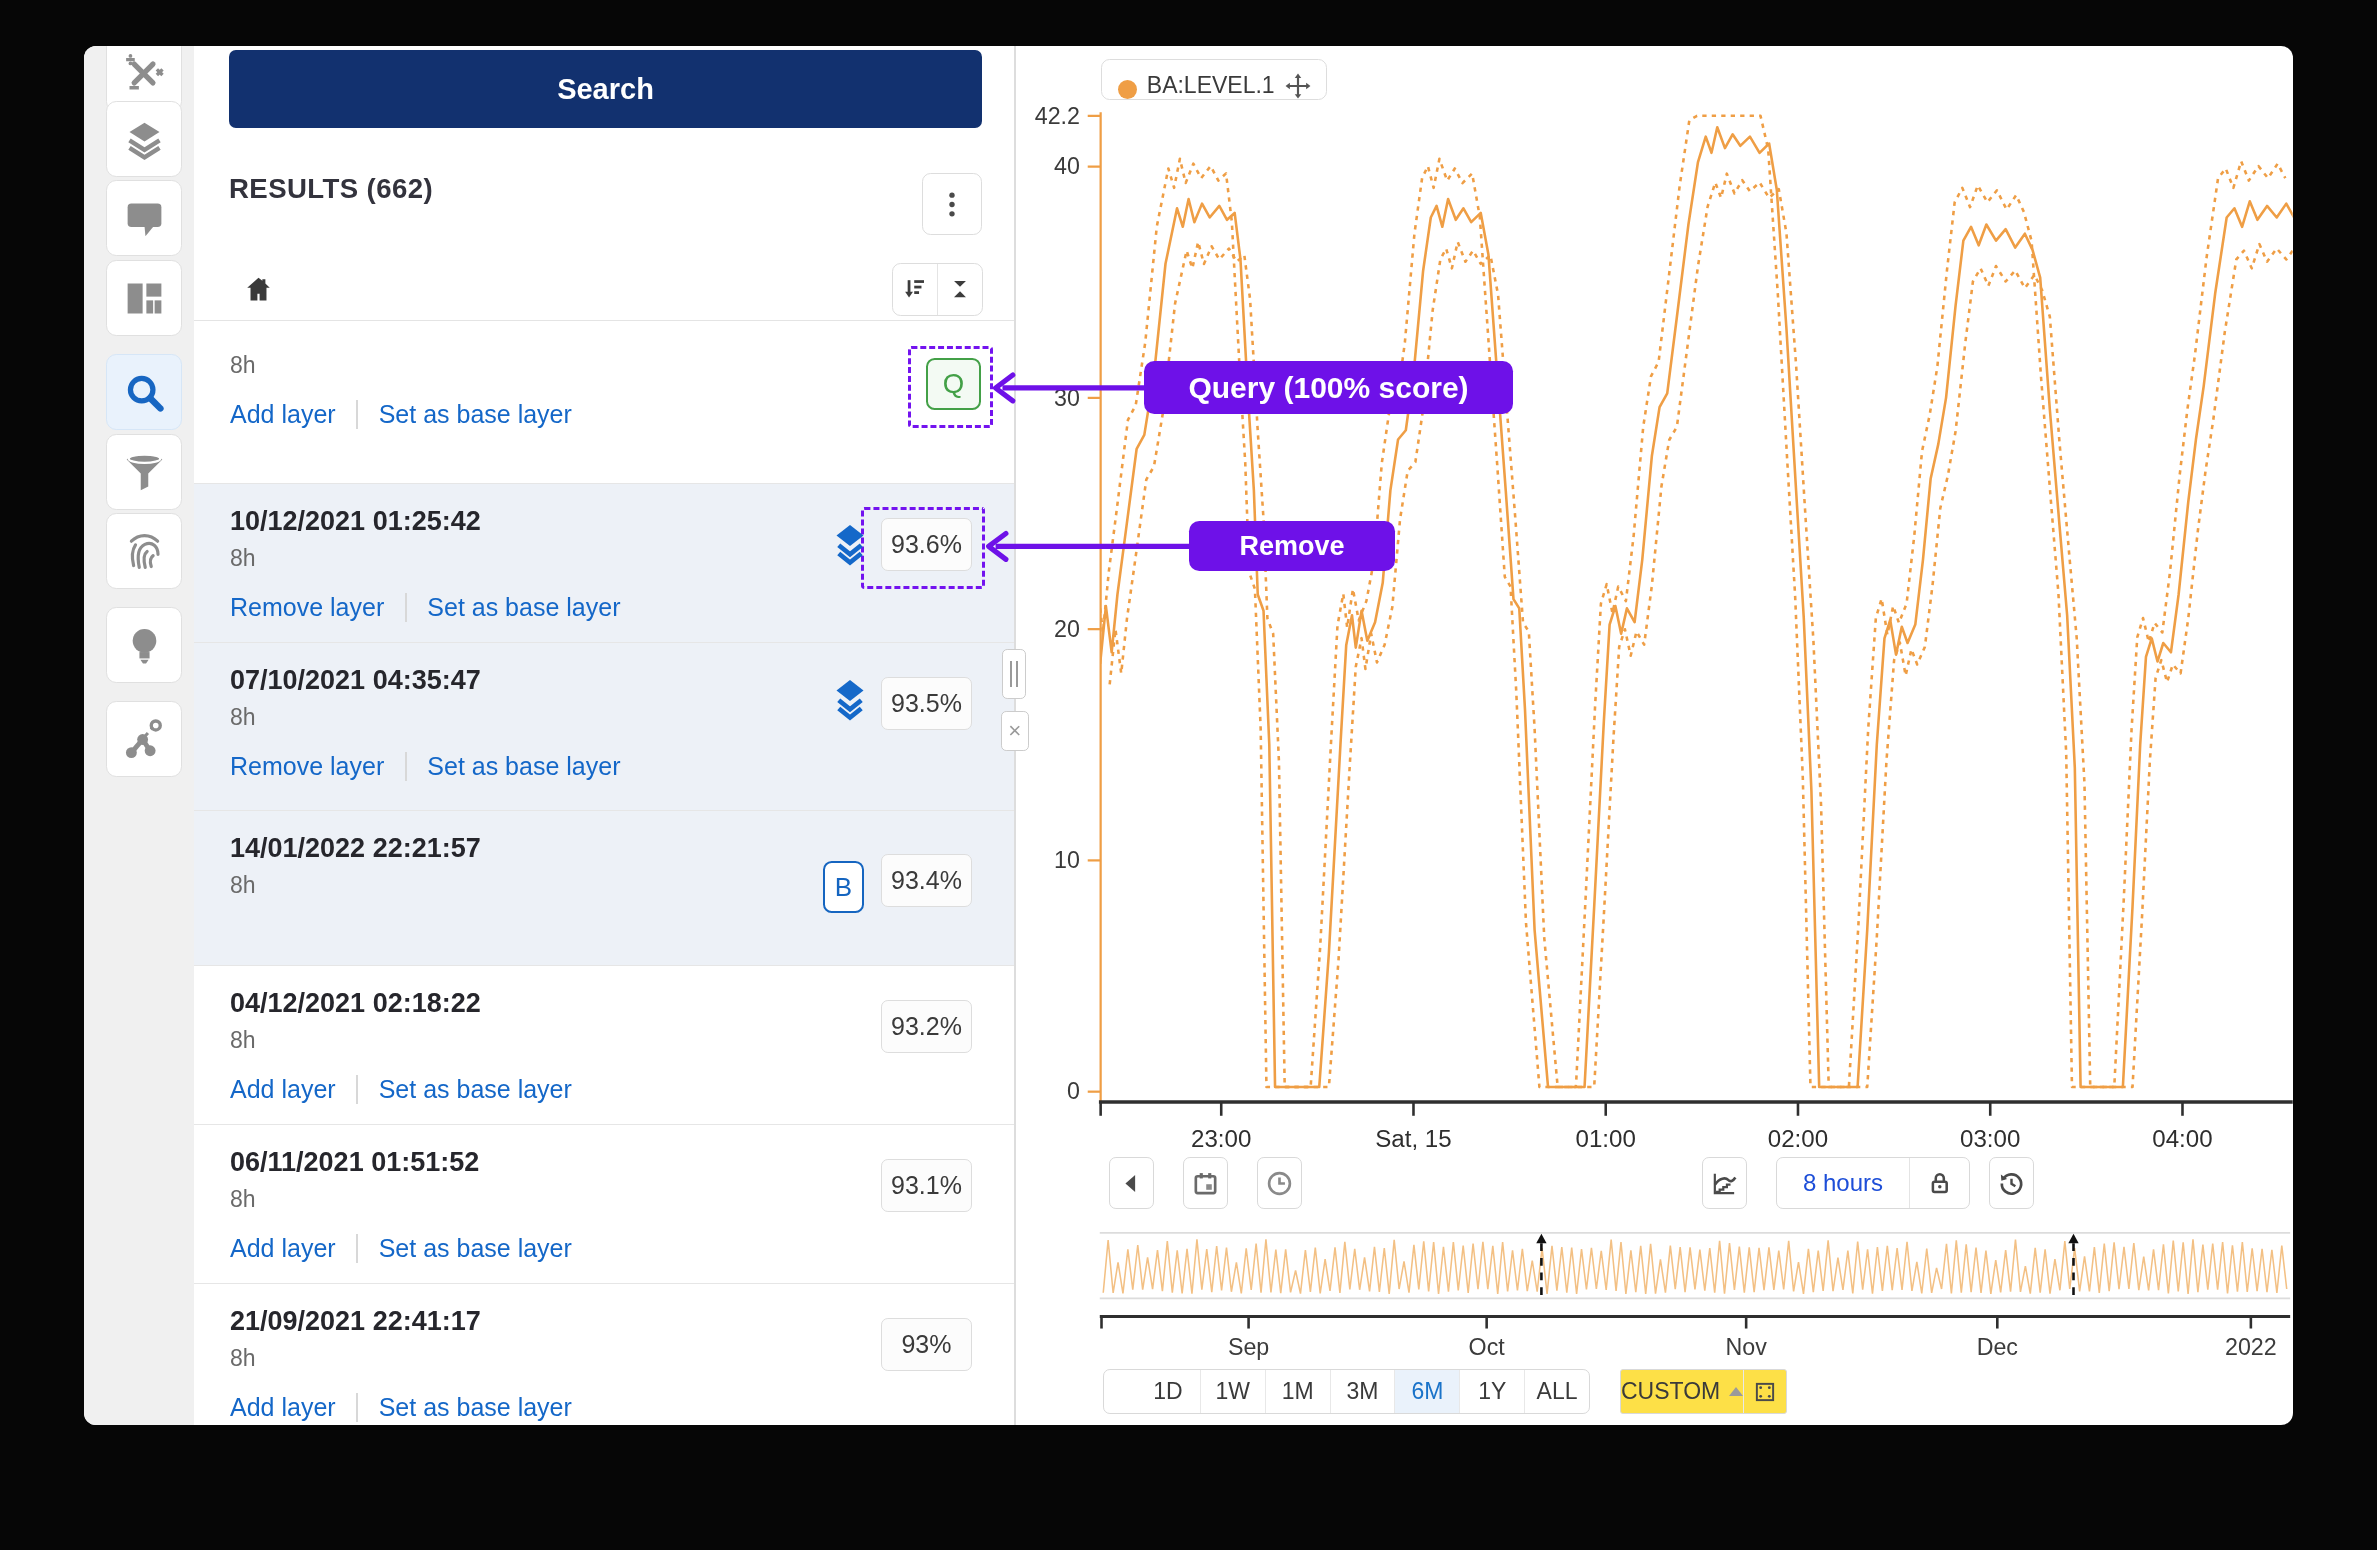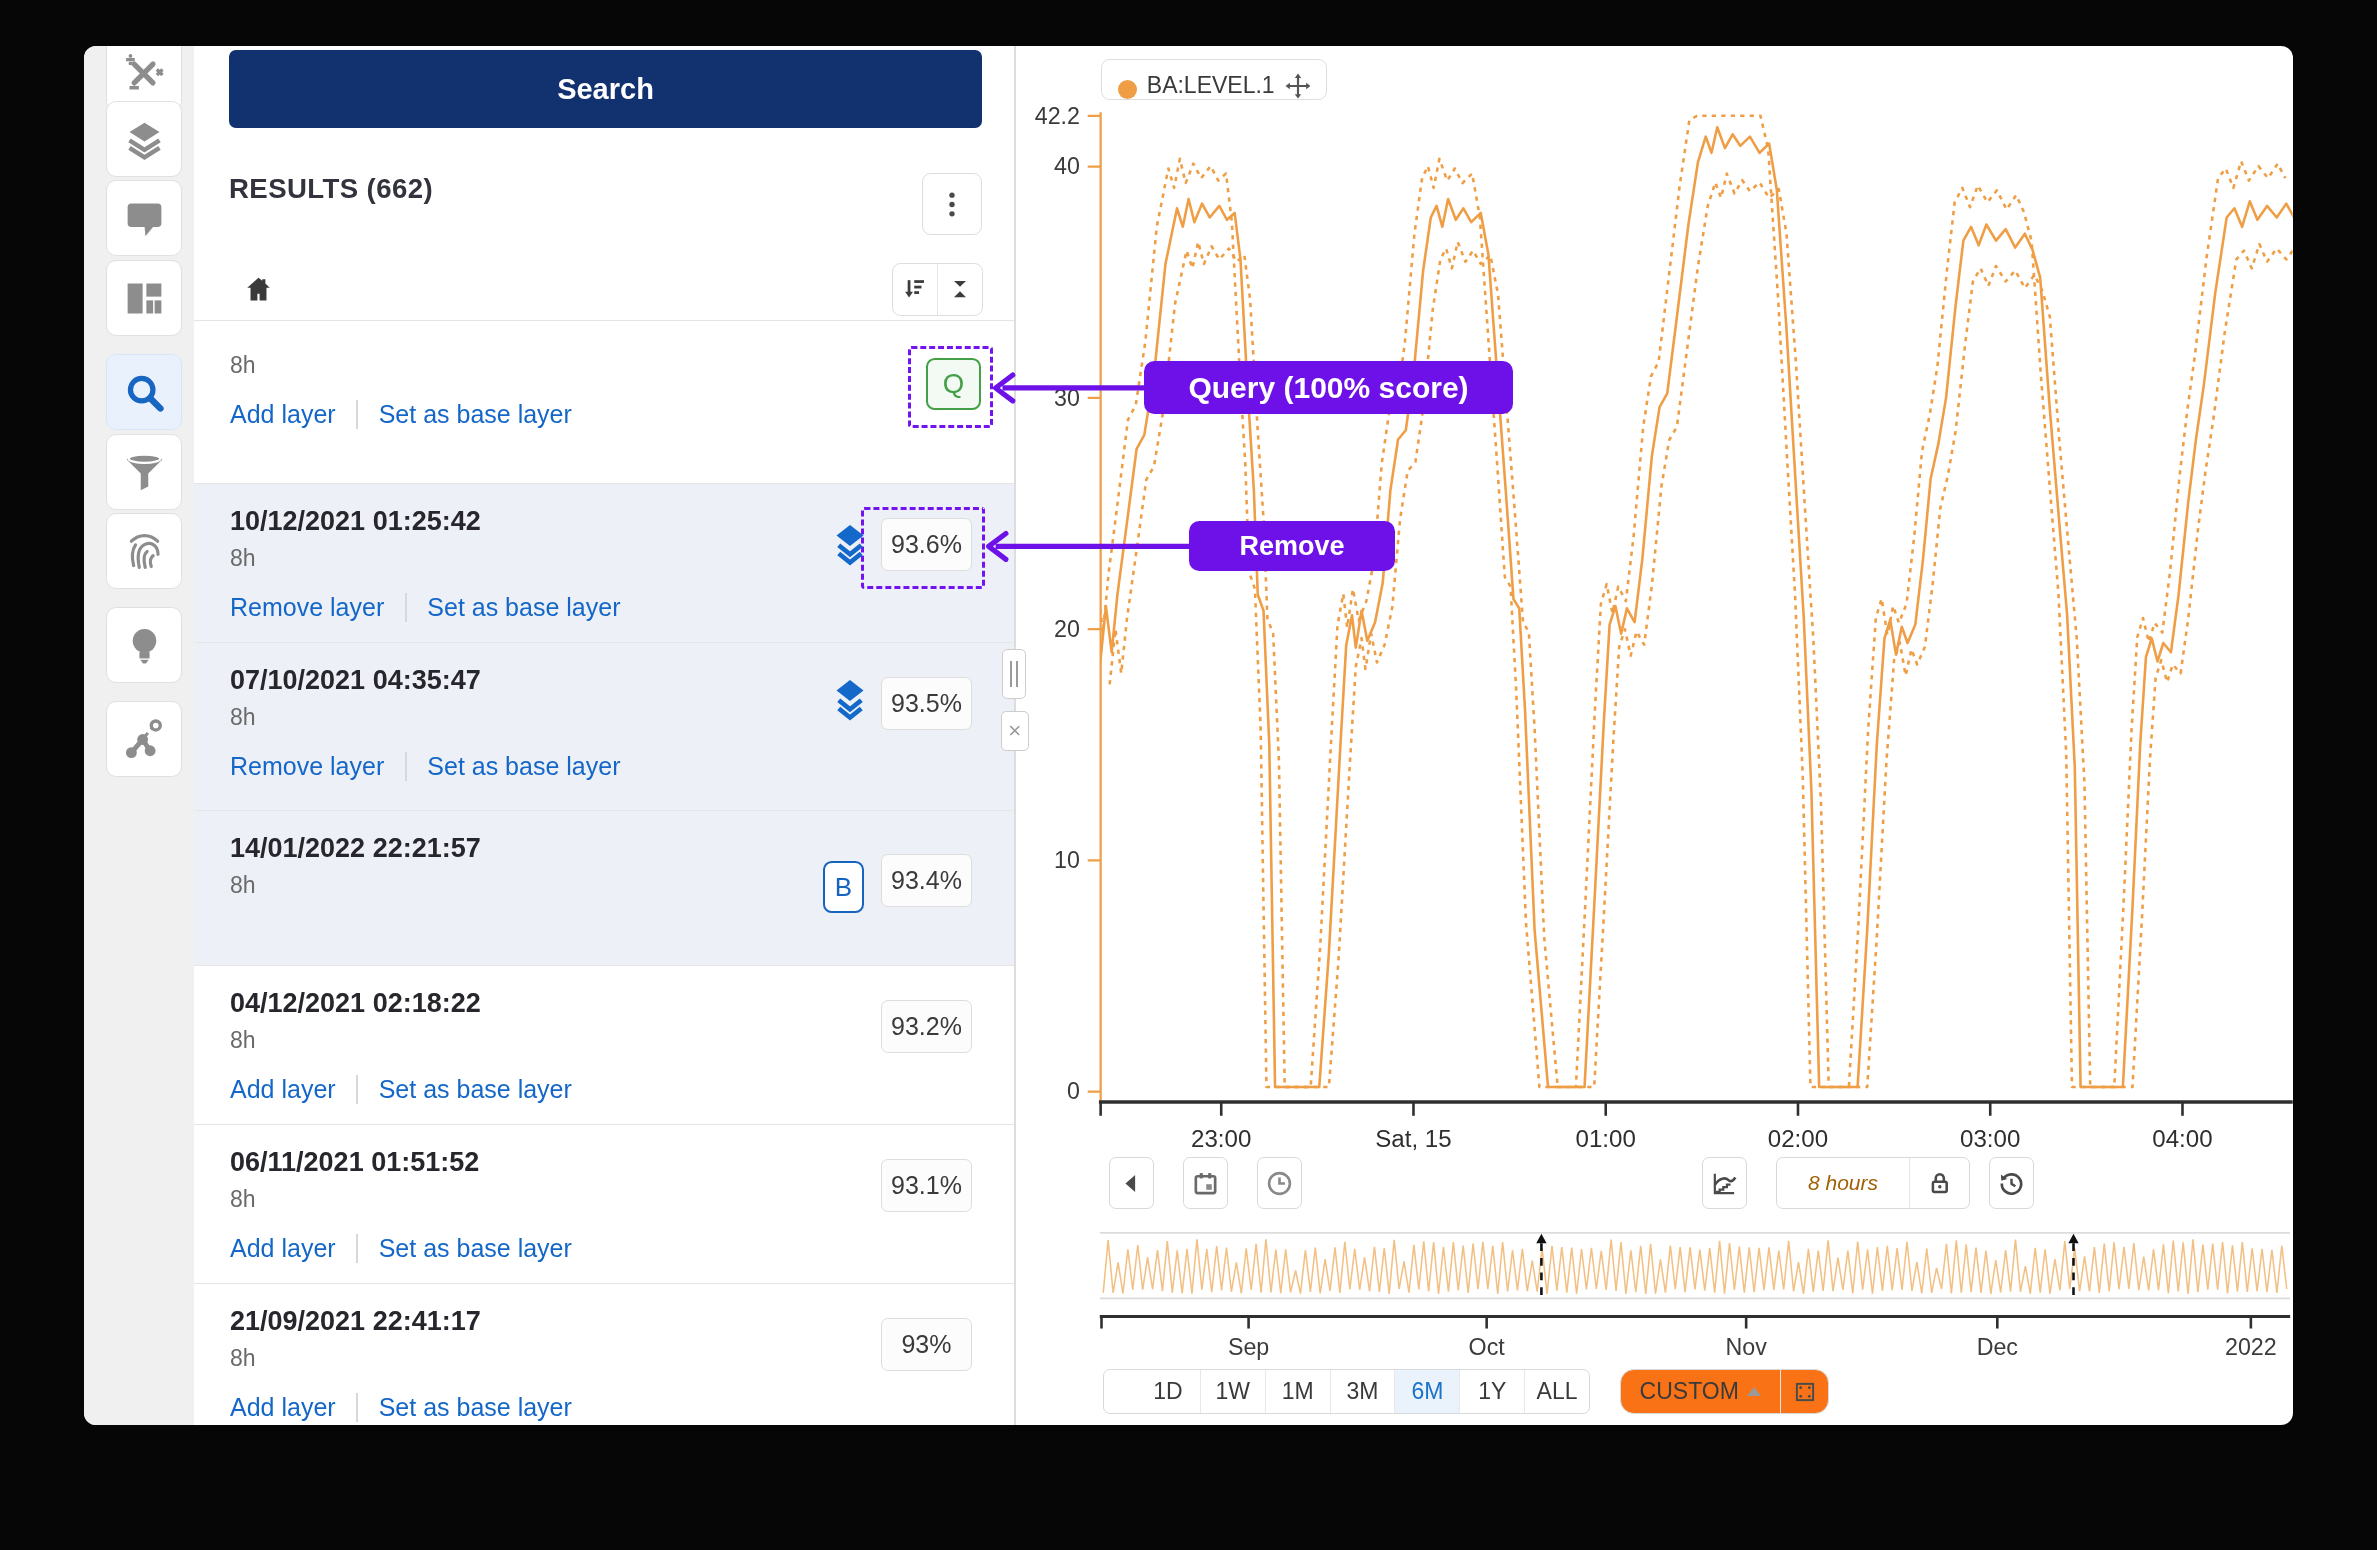--- a/index.html
+++ b/index.html
@@ -53,29 +53,29 @@
   
   #legend-pill{position:absolute;left:1017px;top:13px;height:41px;padding:0 15.5px;background:#fff;border:1.7px solid #ddd;
                border-radius:8.6px;display:flex;align-items:flex-end;gap:10.3px;box-sizing:border-box;z-index:3;}
   #legend-dot{width:19px;height:19px;border-radius:50%;}
   #legend-label{font-size:23px;color:#3a3a3a;}
   .tool-btn{position:absolute;width:45px;height:52px;background:#fff;border:1.7px solid #d9d9d9;border-radius:6.9px;
             display:flex;align-items:center;justify-content:center;color:#4a4a4a;box-sizing:border-box;}
   .tool-btn svg{width:29px;height:29px;}
   #hours-group{position:absolute;left:1692px;top:1111px;width:194px;height:52px;background:#fff;border:1.7px solid #d9d9d9;
                border-radius:6.9px;display:flex;box-sizing:border-box;}
-  #hours-label{flex:1;display:flex;align-items:center;justify-content:center;font-size:21px;color:#a16207;font-style:italic;}
+  #hours-label{flex:1;display:flex;align-items:center;justify-content:center;font-size:24px;color:#1d4ed8;}
   #lock-cell{width:59px;border-left:1.7px solid #e4e4e4;display:flex;align-items:center;justify-content:center;color:#4a4a4a;}
   #range-group{position:absolute;left:1019px;top:1323px;width:487px;height:45px;background:#fff;border:1.7px solid #d9d9d9;
                border-radius:6.9px;display:flex;box-sizing:border-box;overflow:hidden;padding-left:32px;}
   .range-btn{flex:1;display:flex;align-items:center;justify-content:center;font-size:23px;color:#3a3a3a;cursor:pointer;}
   .range-btn + .range-btn{border-left:1.7px solid #e8e8e8;}
   .range-btn.active{background:#eaf2fb;color:#1a73c9;}
-  #custom-group{position:absolute;left:1536px;top:1323px;width:209px;height:45px;background:#f97316;border:1.7px solid #d9d9d9;
-                border-radius:14px;display:flex;box-sizing:border-box;}
+  #custom-group{position:absolute;left:1536px;top:1323px;width:167px;height:45px;background:#fde047;border:1.7px solid #d9d9d9;
+                border-radius:3px;display:flex;box-sizing:border-box;}
   #custom-btn{flex:1;display:flex;align-items:center;justify-content:center;gap:8.6px;font-size:23px;color:#3a3a3a;cursor:pointer;}
   #custom-caret{width:0;height:0;border-left:7.8px solid transparent;border-right:7.8px solid transparent;border-bottom:9.5px solid #9a9a9a;}
   #fit-cell{width:47px;border-left:1.7px solid #e8e8e8;display:flex;align-items:center;justify-content:center;color:#4a4a4a;}
   
   .callout{position:absolute;background:#6e11e8;color:#fff;border-radius:10.3px;display:flex;align-items:center;
            justify-content:center;font-weight:bold;z-index:20;}
   #callout-query{left:1060px;top:315px;width:369px;height:53px;font-size:30px;}
   #callout-score{left:1105px;top:475px;width:206px;height:50px;font-size:27px;}
   #overlay-svg{position:absolute;left:0;top:0;z-index:19;pointer-events:none;}
   #chart-svg{position:absolute;left:0;top:0;z-index:2;pointer-events:none;}

